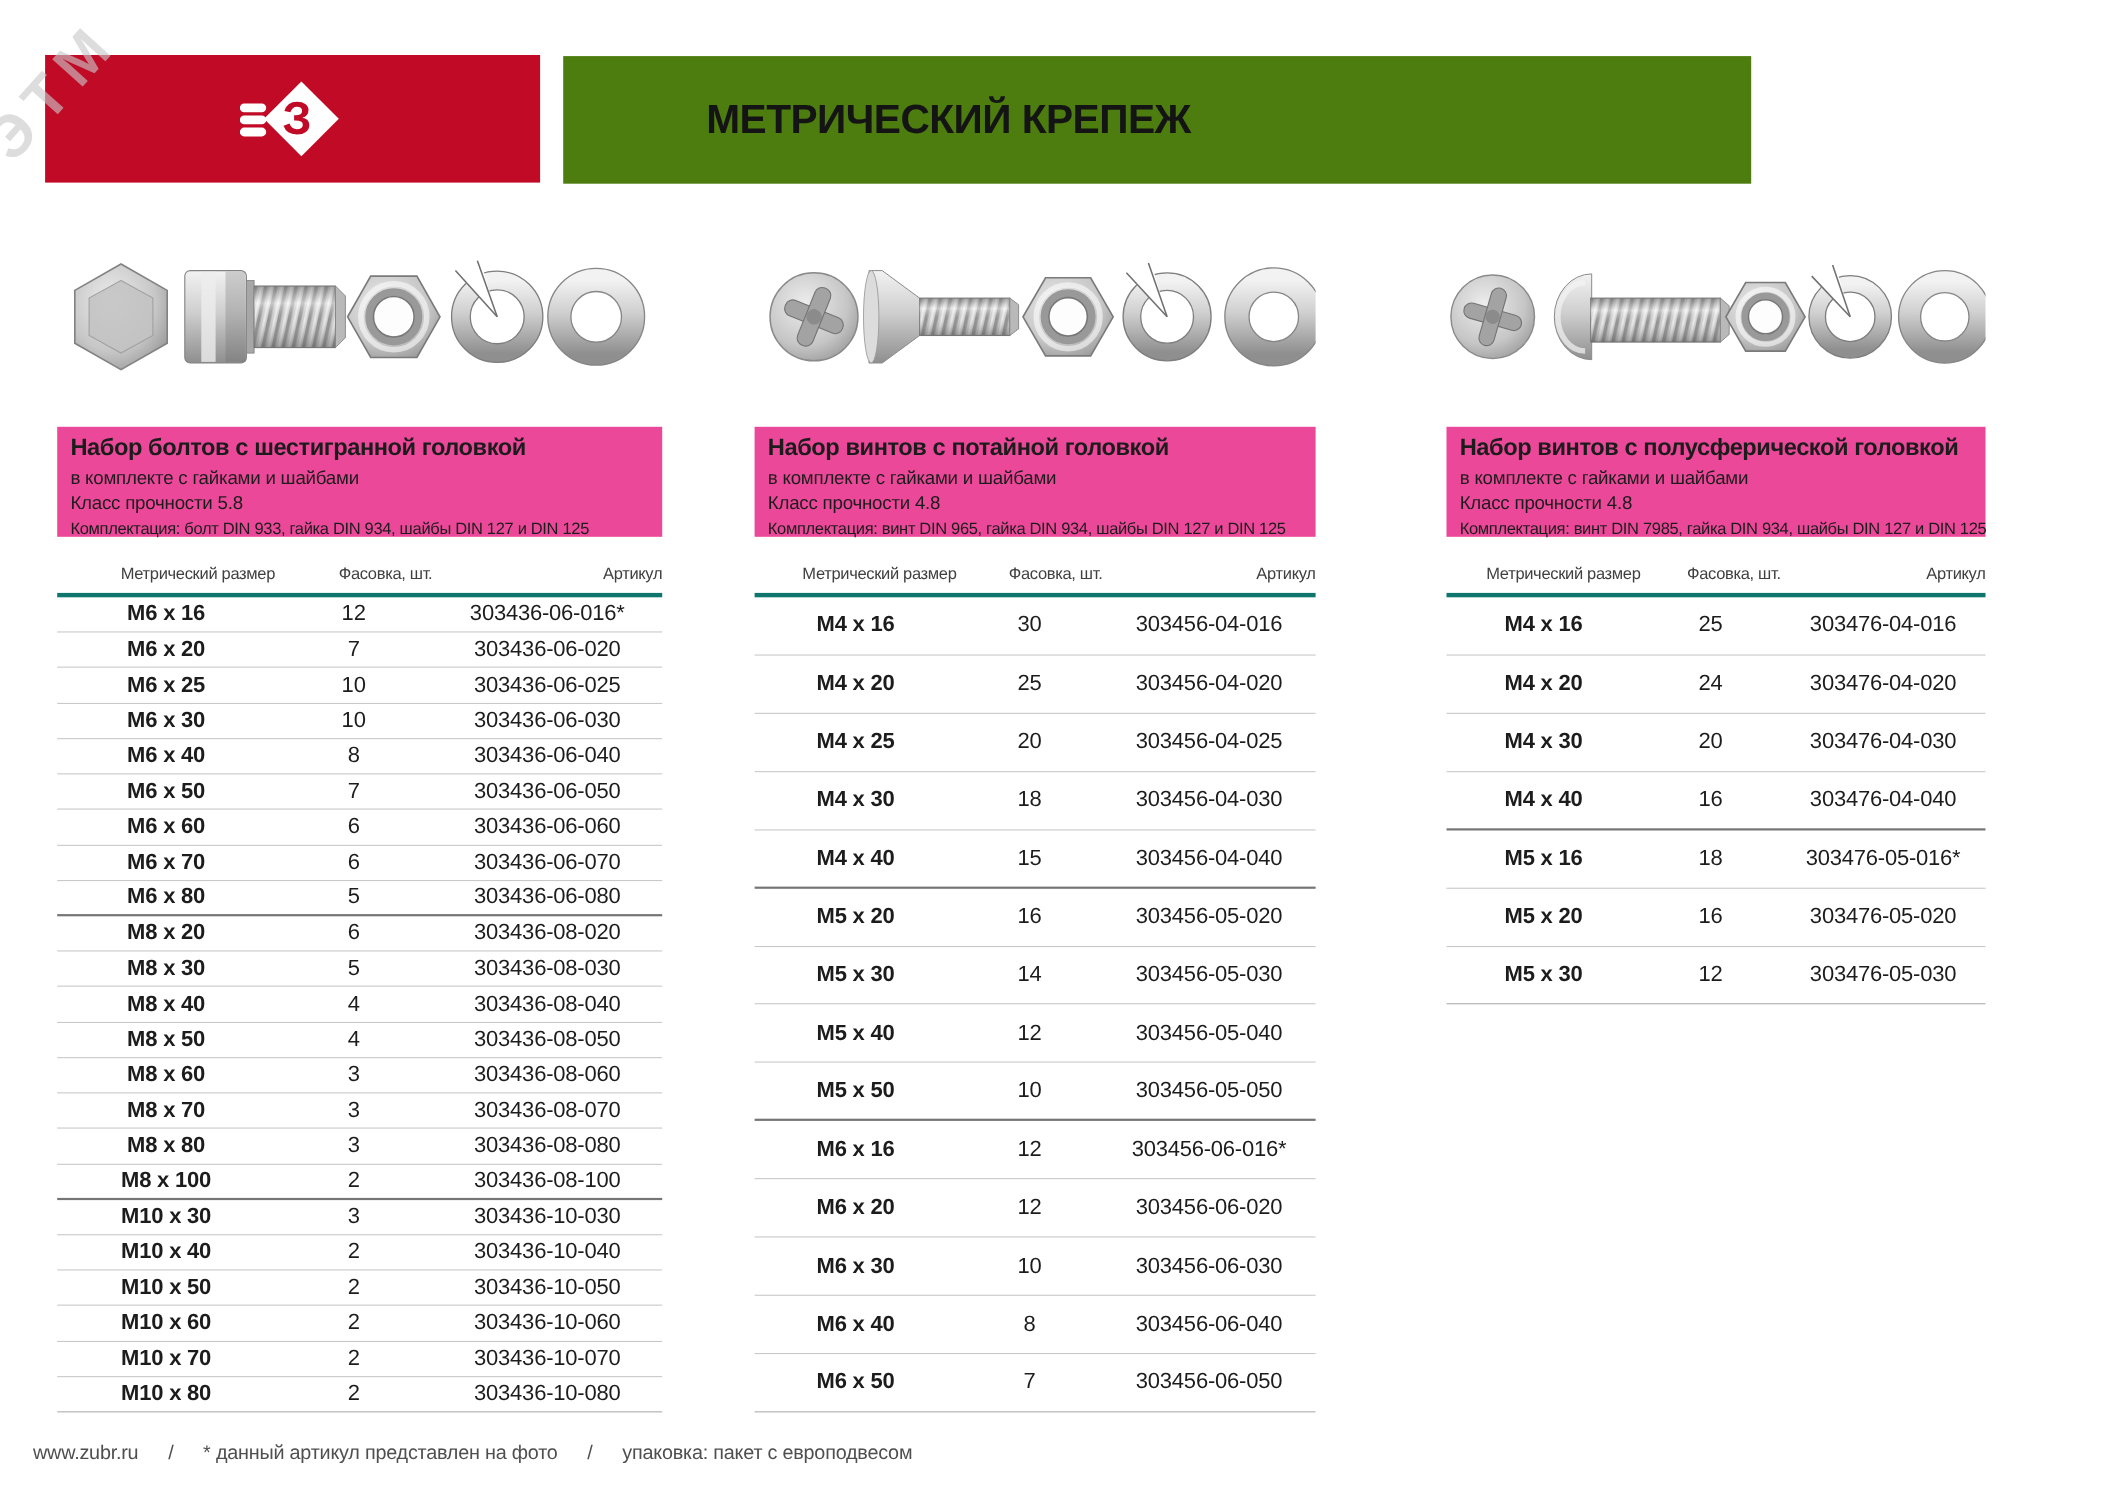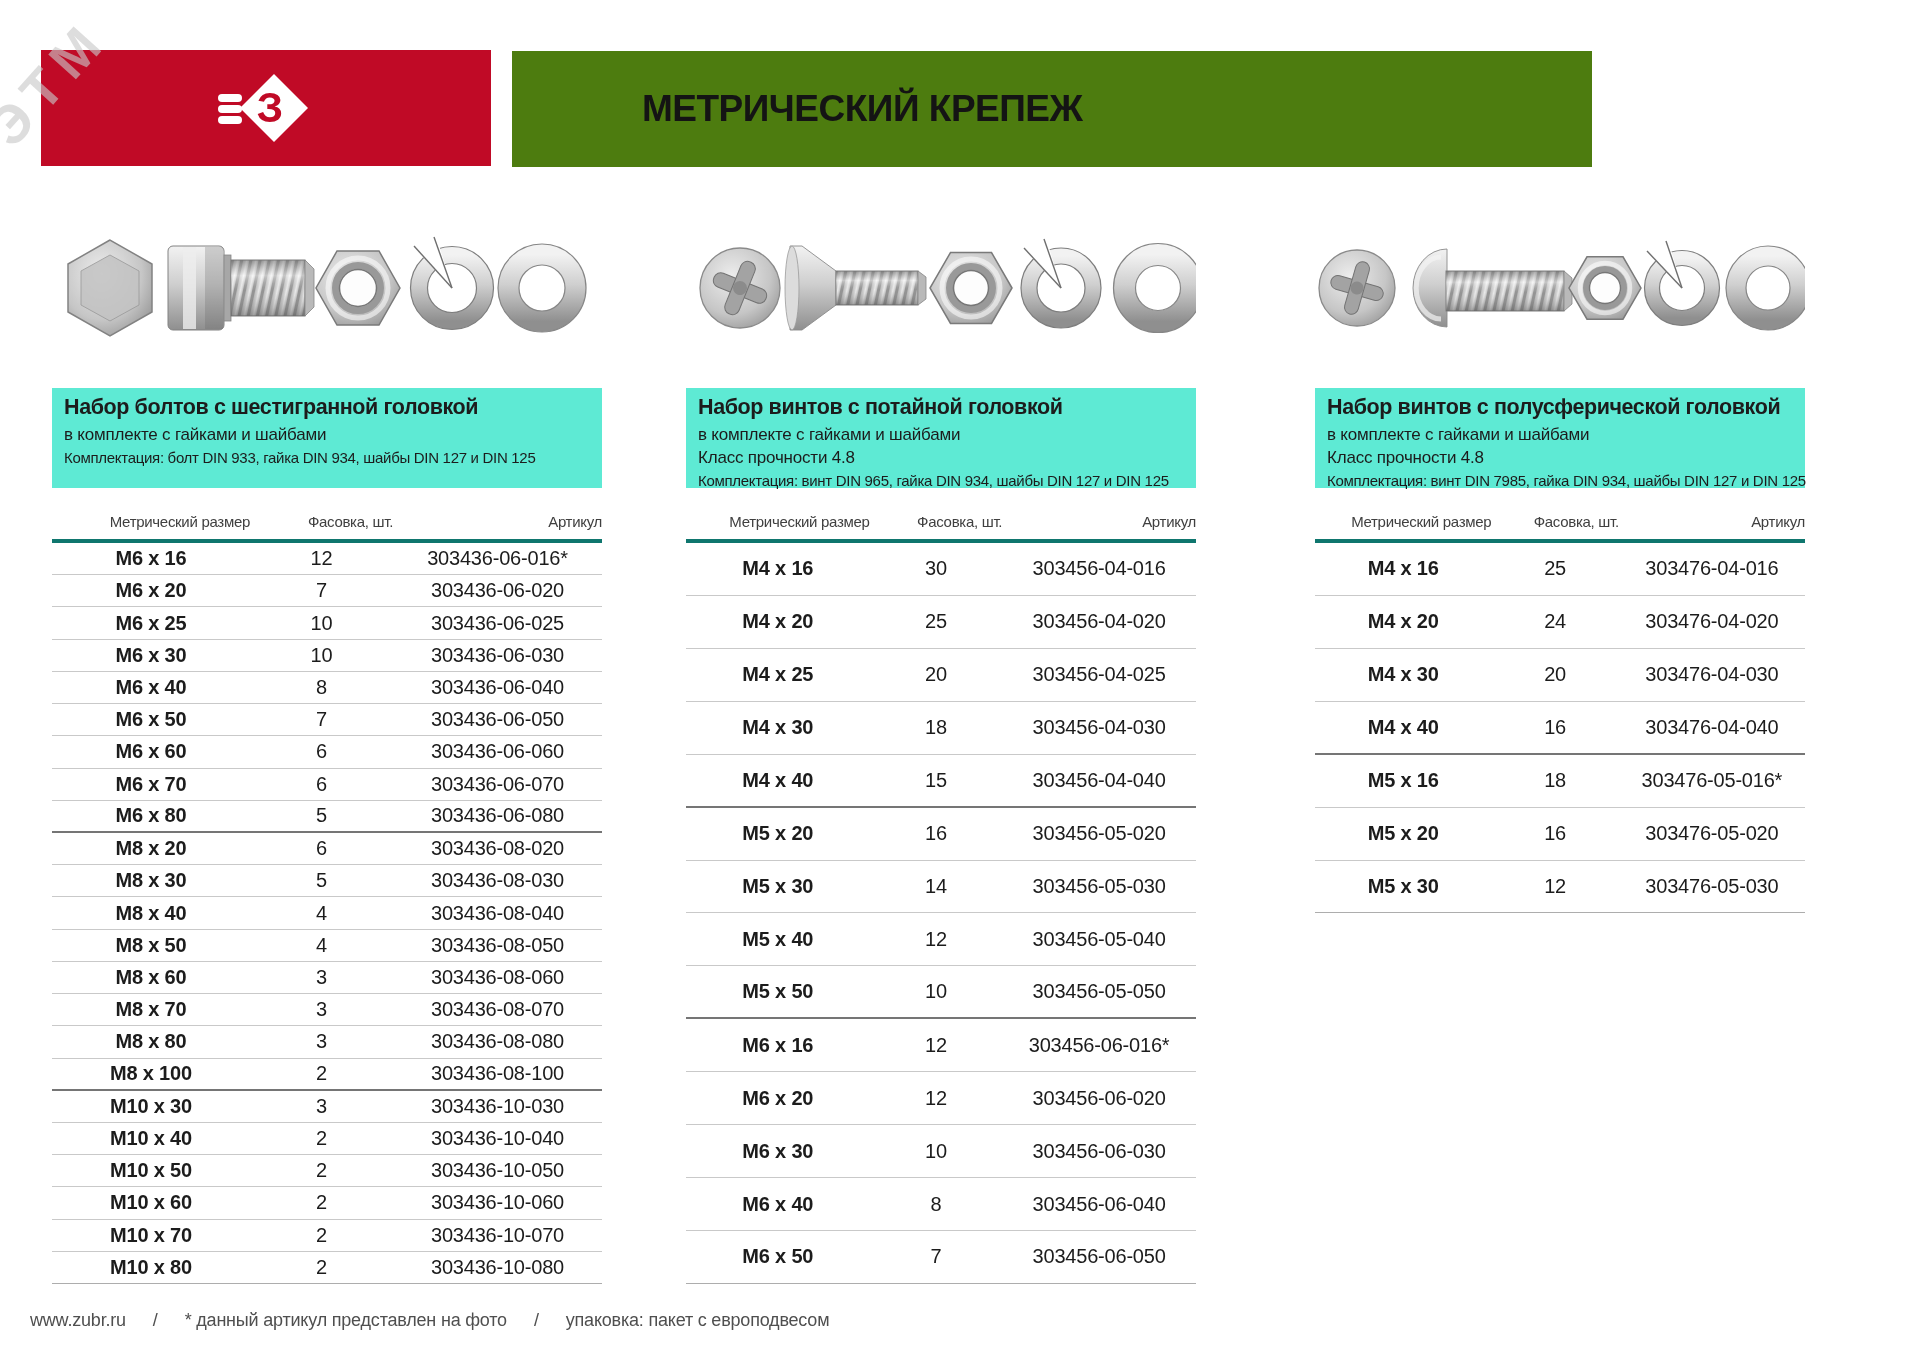--- a/index.html
+++ b/index.html
@@ -18,21 +18,21 @@
     display:flex;align-items:center;}
   .banner-title{font-size:37px;font-weight:bold;color:#141414;letter-spacing:-.5px;padding-left:130px;}
 
   
   .col{position:absolute;top:0;height:1357px;}
   .col1{left:52px;width:550px;}
   .col2{left:686px;width:510px;}
   .col3{left:1315px;width:490px;}
   .photos{position:absolute;left:0;top:193px;height:185px;}
 
-  .info{position:absolute;left:0;right:0;top:388px;height:100px;background:#5eead4;
+  .info{position:absolute;left:0;right:0;top:388px;height:100px;background:#ec4899;
     box-sizing:border-box;padding:7px 12px 0 12px;}
   .info h2{margin:0 0 3px 0;font-size:21.5px;letter-spacing:-.4px;white-space:nowrap;}
   .info p{margin:0;font-size:17px;line-height:23px;letter-spacing:-.2px;white-space:nowrap;}
   .info p.comp{font-size:15px;letter-spacing:-.3px;}
 
   .tbl{position:absolute;left:0;right:0;top:503px;}
   .thead{display:grid;grid-template-columns:36% 26% 38%;height:36px;align-items:center;
     border-bottom:4px solid #0f766e;font-size:15px;color:#404040;letter-spacing:-.3px;text-align:right;}
   .trow{display:grid;grid-template-columns:36% 26% 38%;align-items:center;text-align:center;
     box-sizing:border-box;border-bottom:1px solid #c9c9c9;font-size:20px;color:#1c1c1c;letter-spacing:-.2px;}
@@ -124,20 +124,21 @@
       </g>
       <g>
         <circle cx="490" cy="95" r="33.5" fill="none" stroke="url(#gV)" stroke-width="21"></circle>
         <circle cx="490" cy="95" r="44" fill="none" stroke="#868686" stroke-width="1.2"></circle>
         <circle cx="490" cy="95" r="23" fill="none" stroke="#868686" stroke-width="1.2"></circle>
       </g>
     </svg>
     <div class="info">
       <h2>Набор болтов с шестигранной головкой</h2>
       <p>в комплекте с гайками и шайбами</p>
+      <p>Класс прочности 5.8</p>
       <p class="comp">Комплектация: болт DIN 933, гайка DIN 934, шайбы DIN 127 и DIN 125</p>
     </div>
     <div class="tbl t-dense">
       <div class="thead">
         <div>Метрический размер</div>
         <div>Фасовка, шт.</div>
         <div>Артикул</div>
       </div>
       <div class="tbody">
           <div class="trow">

